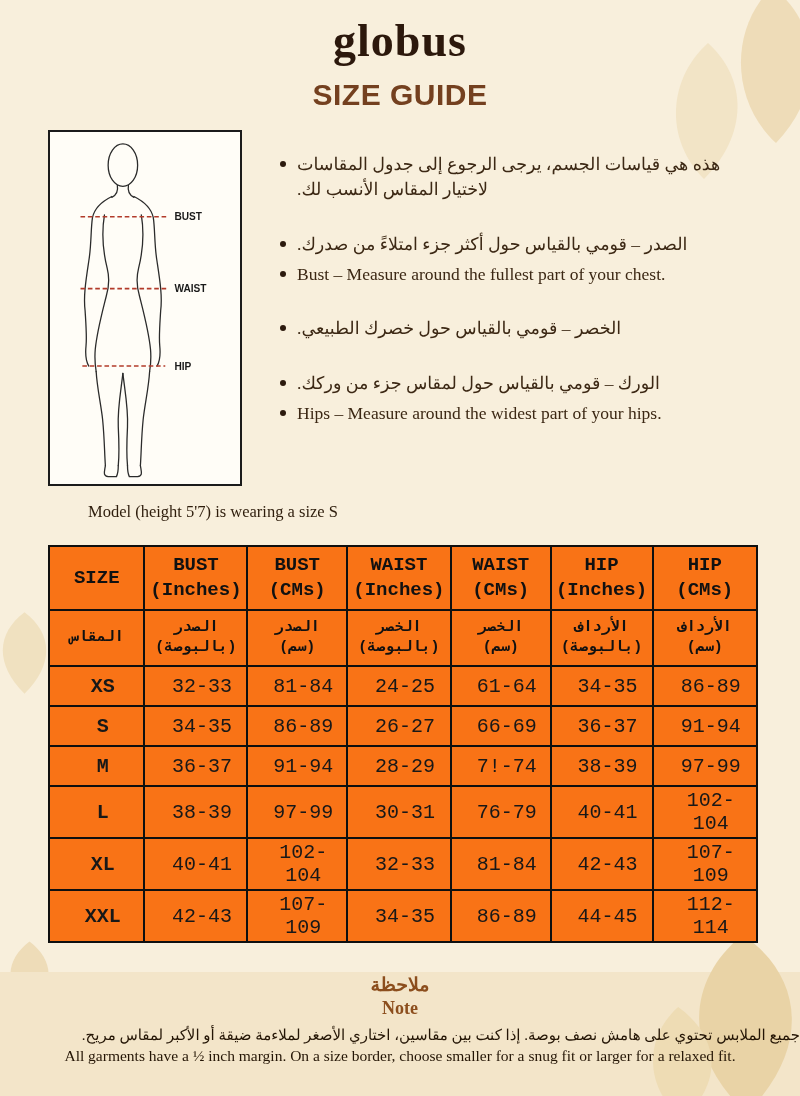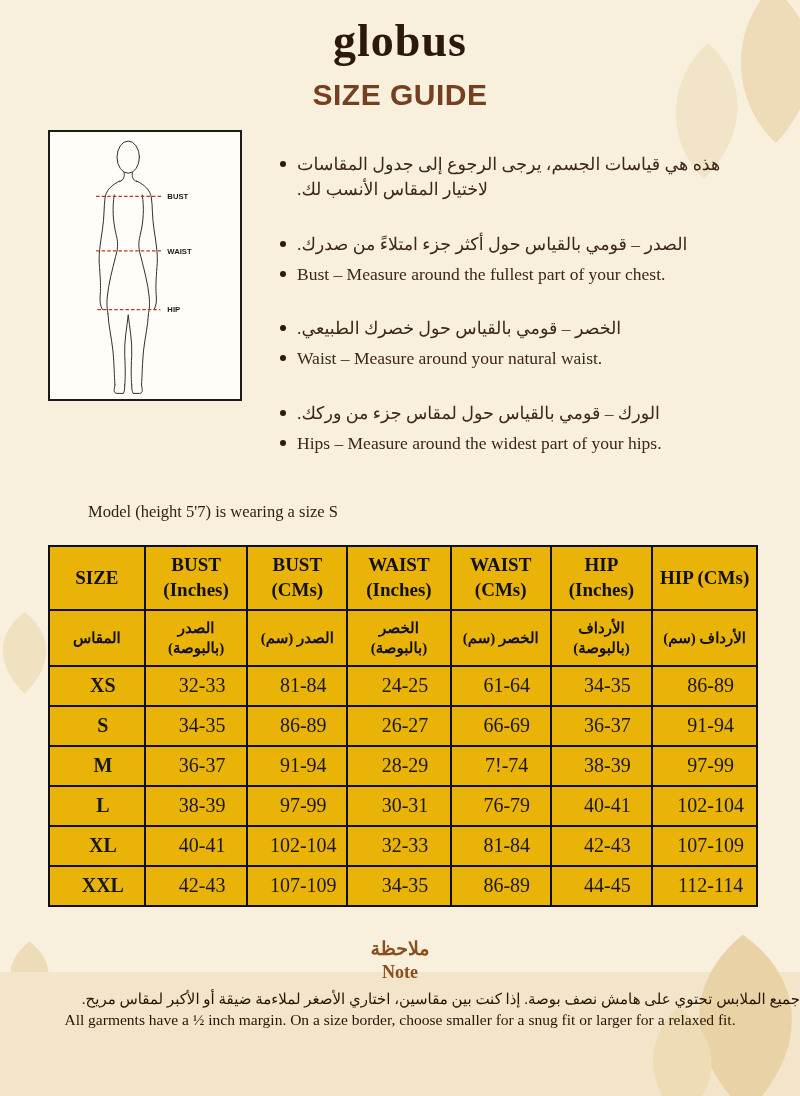--- a/index.html
+++ b/index.html
@@ -25,40 +25,40 @@
     font-family:"Liberation Serif", serif; font-weight:700;
     font-size:46px; line-height:1.0; color:#2c180c; letter-spacing:1px;
   }
   .size-guide-title {
     text-align:center; font-family:"Liberation Sans", sans-serif;
     font-weight:700; font-size:30px; color:#74401f; letter-spacing:0.5px; margin-top:14px;
   }
 
   .main-row { display:flex; gap:38px; padding:18px 40px 0 48px; }
   .figure-box {
-    width:194px; height:271px; background:#fffdf7;
+    width:194px; height:356px; background:#fffdf7;
     border:2px solid #1b1b1b; flex-shrink:0; overflow:hidden;
   }
   .figure-box svg { display:block; width:100%; height:100%; }
 
   .instructions { flex:1; padding-top:22px; }
   .group { margin-bottom:30px; }
   .bullet-item { display:flex; gap:11px; margin-bottom:5px; }
   .bullet-dot { width:6px; height:6px; border-radius:50%; background:#2c1a0e; margin-top:9px; flex-shrink:0; }
   .bullet-text { flex:1; font-size:17.5px; line-height:1.42; color:#3c2814; }
   .ar { direction:rtl; text-align:left; }
 
   .model-note { padding:14px 48px 0; }
   .model-ar { font-size:16.5px; line-height:1.45; color:#2e1d0c; }
   .model-en { font-size:16.5px; line-height:1.4; color:#2e1d0c;margin-left:40px; }
 
   table.size-table {
     margin:22px 0 0 48px; width:710px;
-    border-collapse:collapse; background:#eab308;
-    font-family:Liberation Serif, serif;
+    border-collapse:collapse; background:#f97316;
+    font-family:Liberation Mono, monospace;
   }
   .size-table th, .size-table td {
     border:2px solid #0f0f0f; text-align:center; vertical-align:middle; padding:2px 4px;
   }
   .size-table th.en-h { font-size:19px; font-weight:700; line-height:1.3; height:64px; color:#111; }
   .size-table th.ar-h { font-size:15px; font-weight:700; line-height:1.35; height:56px; direction:rtl; color:#111; }
   .size-table td { font-size:20px; height:40px; color:#181818;padding-left:16px; }
   .size-table td.size-col { font-weight:700; }
 
   .note { text-align:center; padding-top:30px; }
@@ -145,24 +145,20 @@
             <span class="bullet-dot"></span>
             <div class="bullet-text">Bust – Measure around the fullest part of your chest.</div>
           </div>
         </div>
 
         <div class="group">
           <div class="bullet-item">
             <span class="bullet-dot"></span>
             <div class="bullet-text ar">الخصر – قومي بالقياس حول خصرك الطبيعي.</div>
           </div>
-          <div class="bullet-item">
-            <span class="bullet-dot"></span>
-            <div class="bullet-text">Waist – Measure around your natural waist.</div>
-          </div>
         </div>
 
         <div class="group">
           <div class="bullet-item">
             <span class="bullet-dot"></span>
             <div class="bullet-text ar">الورك – قومي بالقياس حول لمقاس جزء من وركك.</div>
           </div>
           <div class="bullet-item">
             <span class="bullet-dot"></span>
             <div class="bullet-text">Hips – Measure around the widest part of your hips.</div>

